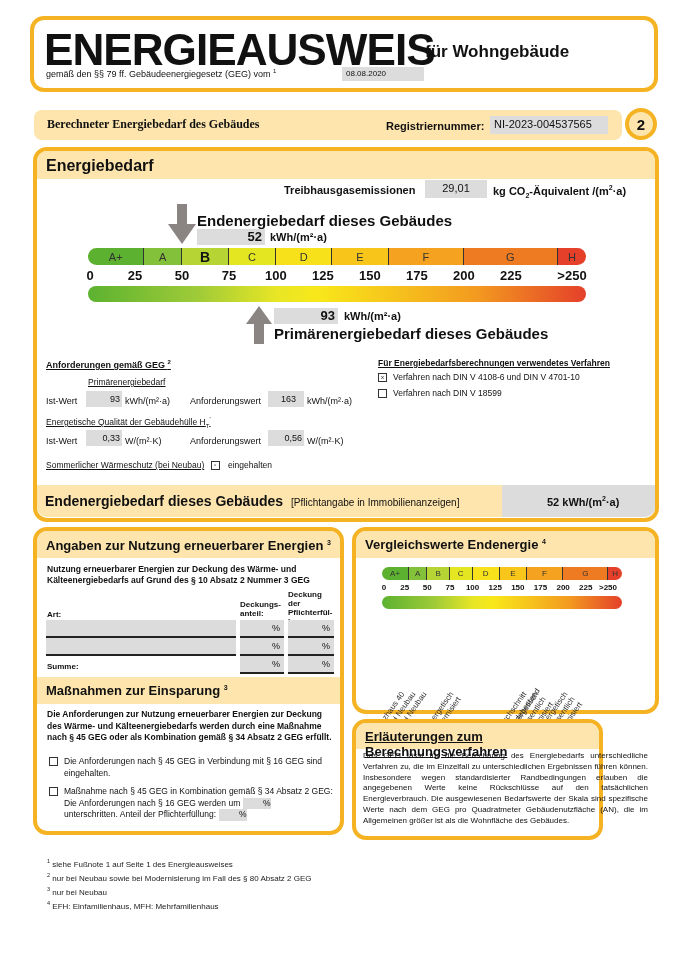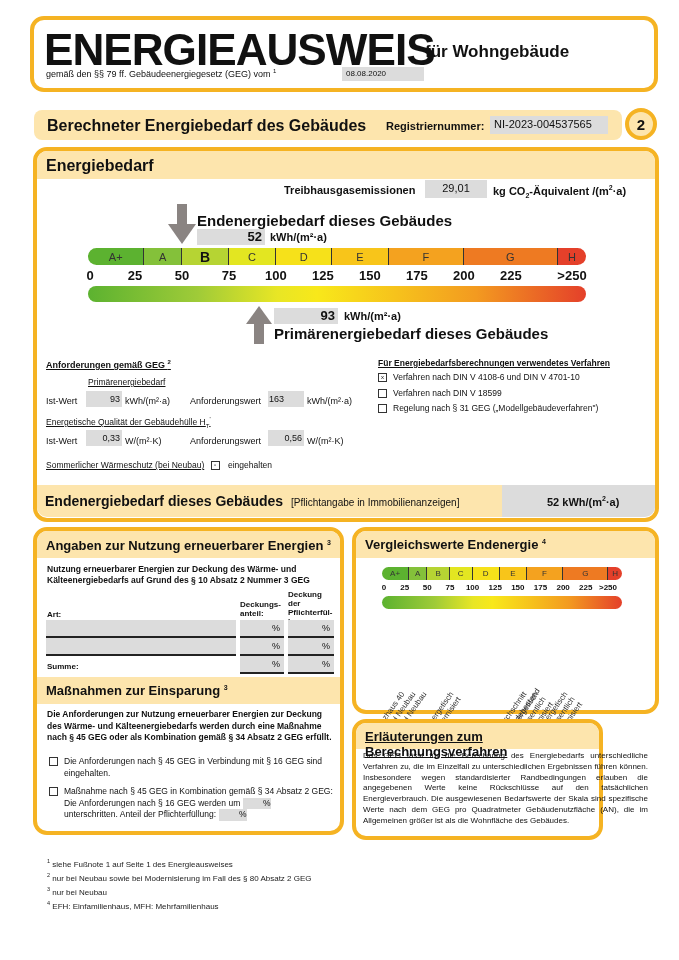--- a/index.html
+++ b/index.html
@@ -28,21 +28,21 @@
 <div class="sub-title">für Wohngebäude</div>
 <div class="abs" style="left:46px; top:68px; font-size:9px;">
   <span>gemäß den §§ 79 ff. Gebäudeenergiegesetz (GEG) vom</span>
   <sup style="font-size:6px;">1</sup>
 </div>
 <div class="abs grey" style="left:342px; top:67px; width:82px; height:14px; font-size:8px; padding:2px 4px;">
   <span>08.08.2020</span>
 </div>
 
 <div class="abs hdrbar" style="left:34px; top:110px; width:588px; height:30px; border-radius:8px;"></div>
-<div class="abs" style="left:47px; top:117px; font-size:16px; font-weight:bold;">Berechneter Energiebedarf des Gebäudes</div>
+<div class="abs" style="left:47px; top:117px; font-size:12px; font-weight:bold;font-family:Liberation Serif, serif;">Berechneter Energiebedarf des Gebäudes</div>
 <div class="abs" style="left:386px; top:120px; font-size:11px; font-weight:bold;">Registriernummer:</div>
 <div class="abs grey" style="left:490px; top:116px; width:118px; height:18px; font-size:11px; padding:2px 4px;">
   <span>NI-2023-004537565</span>
 </div>
 <div class="abs" style="left:625px; top:108px; width:32px; height:32px; border-radius:50%; border:4px solid #f5b323; background:#fde5ad; display:flex; align-items:center; justify-content:center; font-weight:bold; font-size:15px;">
   <span>2</span>
 </div>
 
 <div class="frame" style="left:33px; top:147px; width:626px; height:375px; overflow:hidden;">
   <div class="hdrbar" style="height:28px; padding:6px 9px; font-size:16px;">
@@ -111,21 +111,21 @@
 <div class="abs uline" style="left:46px; top:359px; font-size:9px; font-weight:bold;">
   <span>Anforderungen gemäß GEG</span> <sup style="font-size:6px;">2</sup>
 </div>
 <div class="abs uline small" style="left:46px; top:377px; font-size:8.5px;margin-left:42px;">Primärenergiebedarf</div>
 <div class="abs small" style="left:46px; top:396px;">Ist-Wert</div>
 <div class="abs grey small" style="left:86px; top:391px; width:36px; height:16px; text-align:right; padding:3px 2px 0 0;">
   <span>93</span>
 </div>
 <div class="abs small" style="left:125px; top:396px;">kWh/(m²·a)</div>
 <div class="abs small" style="left:190px; top:396px;">Anforderungswert</div>
-<div class="abs grey small" style="left:268px; top:391px; width:36px; height:16px; text-align:right; padding:3px 20px 0 0;">
+<div class="abs grey small" style="left:268px; top:391px; width:36px; height:16px; text-align:right; padding:3px 8px 0 0;">
   <span>163</span>
 </div>
 <div class="abs small" style="left:307px; top:396px;">kWh/(m²·a)</div>
 
 <div class="abs uline" style="left:46px; top:416px; font-size:8.5px;">
   <span>Energetische Qualität der Gebäudehülle H</span><sub style="font-size:6px;">T</sub><sup style="font-size:6px;">'</sup>
 </div>
 <div class="abs small" style="left:46px; top:436px;">Ist-Wert</div>
 <div class="abs grey small" style="left:86px; top:430px; width:36px; height:16px; text-align:right; padding:3px 2px 0 0;">
   <span>0,33</span>
@@ -140,21 +140,20 @@
 <div class="abs small" style="left:46px; top:460px; font-size:8.5px;">
   <span class="uline">Sommerlicher Wärmeschutz (bei Neubau)</span>
   <span class="cb" style="margin-left:4px;">▫</span>
   <span>eingehalten</span>
 </div>
 
 <div class="abs uline" style="left:378px; top:358px; font-size:8.5px; font-weight:bold;">Für Energiebedarfsberechnungen verwendetes Verfahren</div>
 <div class="abs" style="left:378px; top:370px; font-size:8.5px; line-height:15.5px;">
   <div><span class="cb">x</span><span>Verfahren nach DIN V 4108-6 und DIN V 4701-10</span></div>
   <div><span class="cb"></span><span>Verfahren nach DIN V 18599</span></div>
-  <div><span class="cb"></span><span>Regelung nach § 31 GEG („Modellgebäudeverfahren")</span></div>
 </div>
 
 <div class="abs hdrbar" style="left:37px; top:485px; width:465px; height:32px; border-radius:0 0 0 10px;"></div>
 <div class="abs grey" style="left:502px; top:485px; width:153px; height:32px; border-radius:0 0 10px 0;"></div>
 <div class="abs" style="left:45px; top:493px; font-size:14px; font-weight:bold;">
   <span>Endenergiebedarf dieses Gebäudes</span>
   <span style="font-size:10px; font-weight:normal; margin-left:4px;">[Pflichtangabe in Immobilienanzeigen]</span>
 </div>
 <div class="abs" style="left:547px; top:495px; font-size:11px; font-weight:bold;">
   <span>52 kWh/(m</span><sup style="font-size:7px;">2</sup><span>·a)</span>

